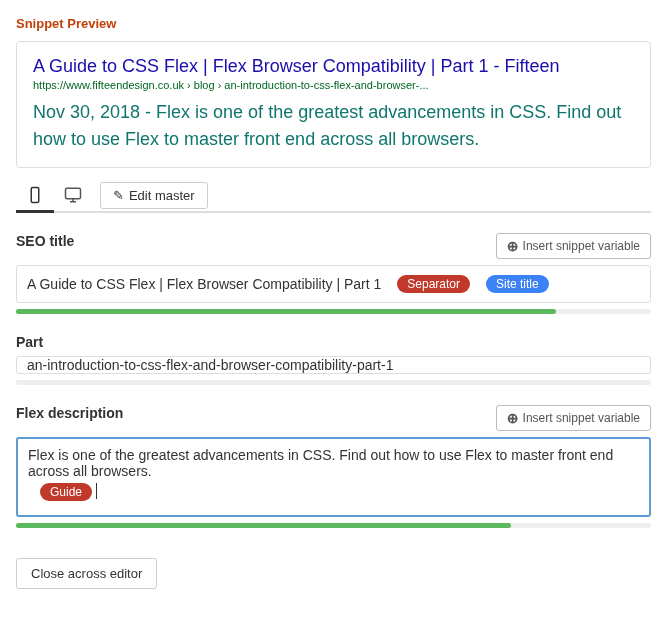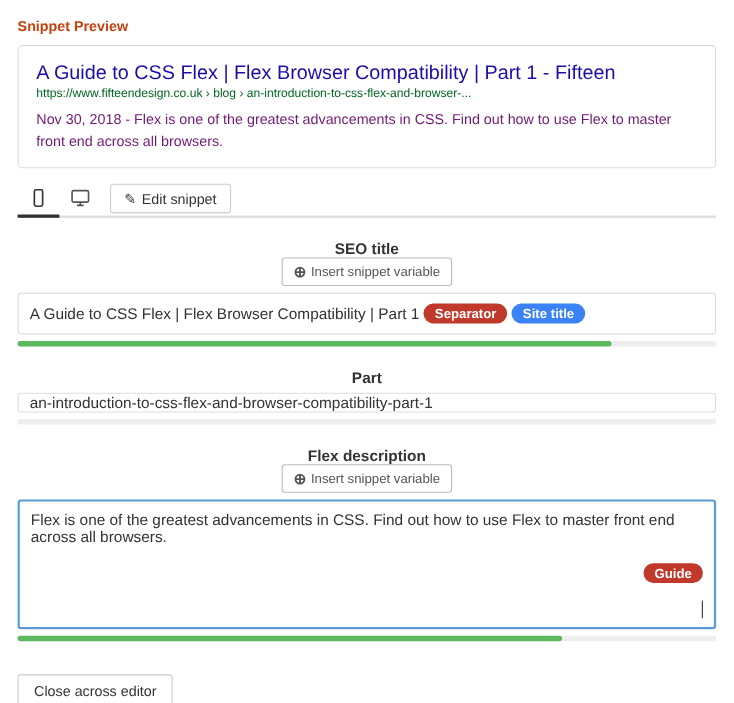--- a/index.html
+++ b/index.html
@@ -38,22 +38,22 @@
     }
 
     .preview-url {
       color: #006621;
       font-size: 11px;
       margin-bottom: 8px;
       display: block;
     }
 
     .preview-meta {
-      font-size: 13px;
-      color: #701a75;
+      font-size: 18px;
+      color: #0f766e;
       line-height: 1.5;
       text-align: center;
     }
 
     
     .device-tabs {
       display: flex;
       align-items: center;
       gap: 0;
       border-bottom: 2px solid #ddd;
@@ -91,23 +91,22 @@
       display: flex;
       align-items: center;
       gap: 5px;
       color: #333;
     }
 
     
     .field-header {
       display: flex;
       justify-content: space-between;
-      align-items: center;
+      align-items: flex-start;
       margin-bottom: 6px;
-      flex-direction: column;
     }
 
     .field-label {
       font-size: 14px;
       font-weight: 600;
       color: #333;
     }
 
     .insert-snippet-btn {
       padding: 4px 10px;
@@ -138,23 +137,24 @@
     .field-text {
       color: #333;
       font-size: 14px;
     }
 
     .tag-badge {
       display: inline-block;
       padding: 2px 10px;
       border-radius: 12px;
       font-size: 12px;
-      font-weight: 700;
+      font-weight: 400;
       color: #fff;
       cursor: default;
+      margin-left: 12px;
     }
 
     .tag-separator {
       background: #c0392b;
     }
 
     .tag-site-title {
       background: #3b82f6;
     }
 
@@ -190,24 +190,23 @@
       padding: 0 10px;
       font-size: 14px;
       color: #333;
       outline: none;
       background: #fff;
     }
 
     .meta-desc-content {
       display: flex;
       flex-wrap: wrap;
-      align-items: flex-end;
-      gap: 16px;
+      align-items: flex-start;
+      gap: 4px;
       width: 100%;
-      flex-direction: column;
     }
 
     .cursor {
       display: inline-block;
       width: 1px;
       height: 16px;
       background: #333;
       vertical-align: middle;
     }
 
@@ -248,21 +247,21 @@
     <div class="device-tab">
 
       <svg viewBox="0 0 24 24" fill="none" stroke="currentColor" stroke-width="2">
         <rect x="2" y="3" width="20" height="14" rx="2" ry="2"></rect>
         <line x1="8" y1="21" x2="16" y2="21"></line>
         <line x1="12" y1="17" x2="12" y2="21"></line>
       </svg>
     </div>
     <button class="edit-snippet-btn">
       <span>✎</span>
-      <span>Edit snippet</span>
+      <span>Edit master</span>
     </button>
   </div>
 </div>
 
 
 <div class="field-section">
   <div class="field-header">
     <span class="field-label">SEO title</span>
     <button class="insert-snippet-btn">
       <span style="font-size:14px;font-weight:bold;">⊕</span>

